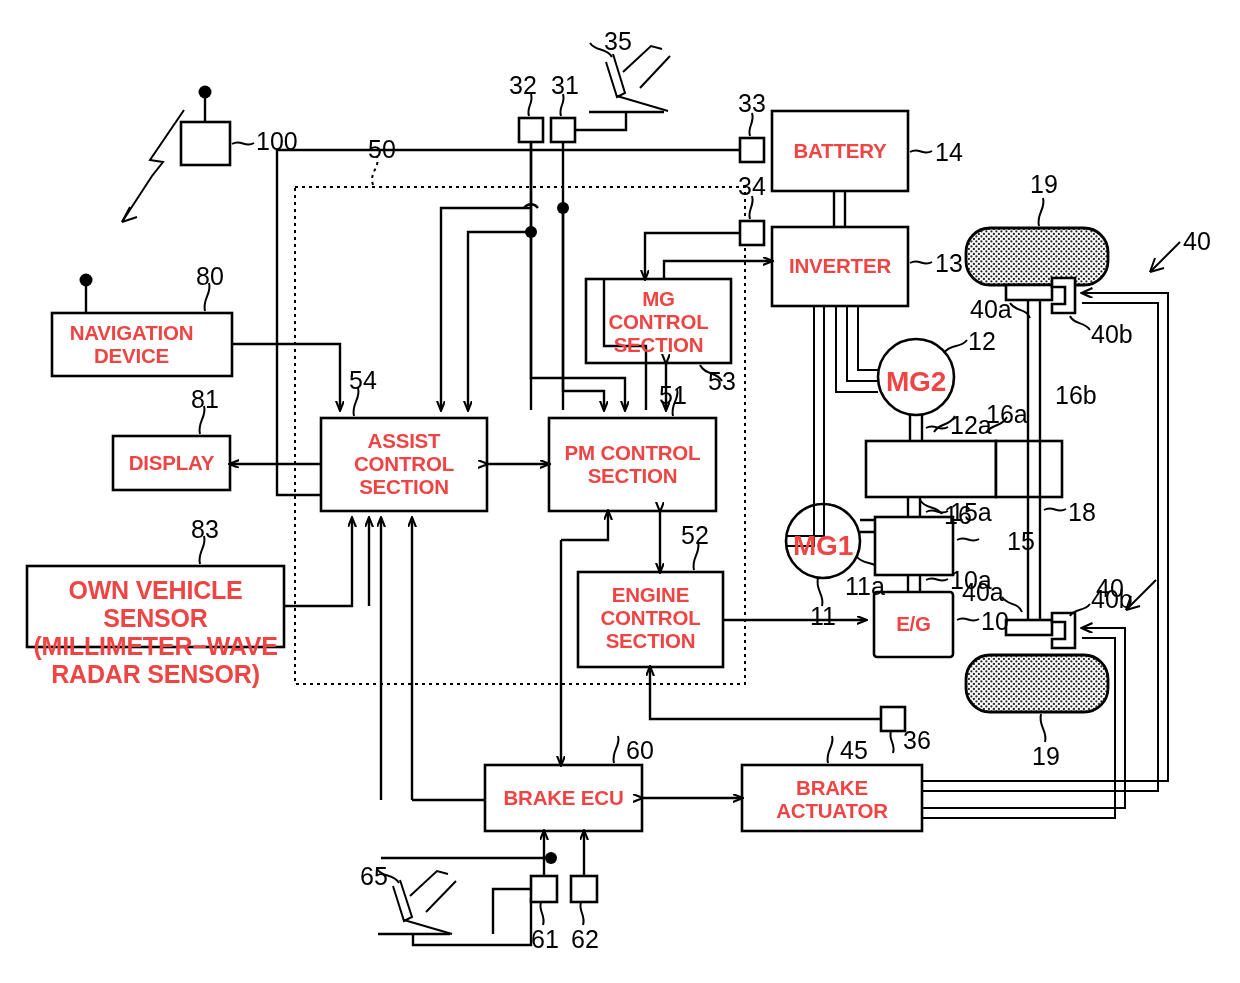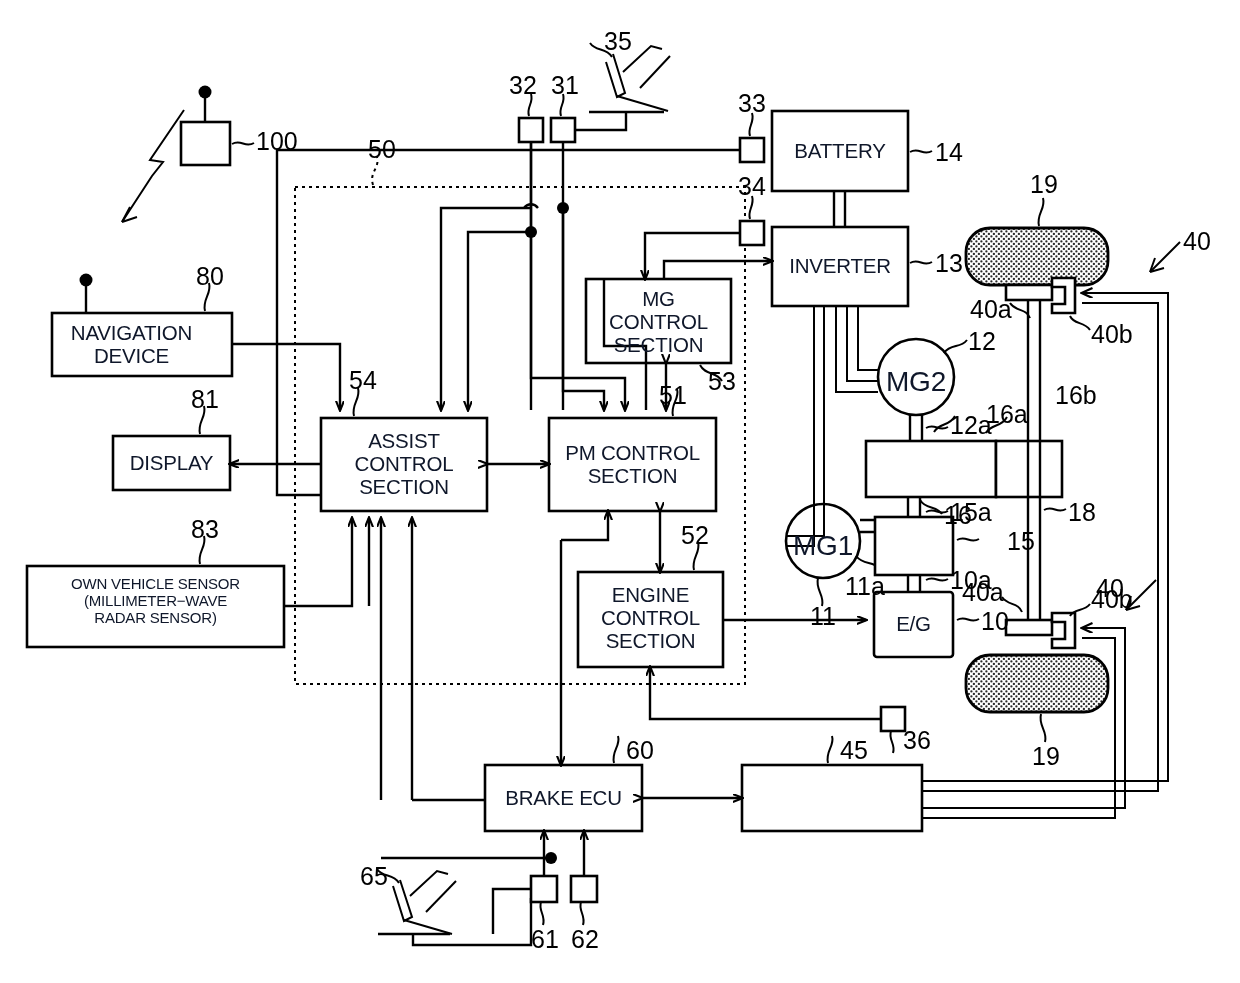--- a/index.html
+++ b/index.html
@@ -4,21 +4,21 @@
 <style>
   html,body{margin:0;padding:0;background:#ffffff;}
   body{width:1240px;height:983px;font-family:"Liberation Sans",sans-serif;color:#000;}
   #stage{position:relative;width:1240px;height:983px;overflow:hidden;background:#fff;}
   svg{position:absolute;left:0;top:0;width:1240px;height:983px;}
   .bx{fill:#ffffff;stroke:#000000;stroke-width:2.6;}
   .ln{stroke:#000000;stroke-width:2.4;fill:none;}
   .ln-thin{stroke:#000000;stroke-width:2.0;fill:none;}
   .dash{stroke:#000000;stroke-width:2.0;fill:none;stroke-dasharray:3 4;}
   .nodot{fill:#000000;}
-  .txt{position:absolute;font-family:"Liberation Sans",sans-serif;color:#0f172a;text-align:center;line-height:1.12;letter-spacing:-0.2px;}
+  .txt{position:absolute;font-family:"Liberation Sans",sans-serif;color:#ef4444;text-align:center;line-height:1.12;letter-spacing:-0.2px;font-weight:bold;}
   .boxlabel{font-size:20.5px;}
   .numlabel{position:absolute;font-family:"Liberation Sans",sans-serif;font-size:25px;color:#000;white-space:nowrap;}
   .mglabel{font-size:28px;}
 </style>
 </head>
 <body>
 
 <div id="stage">
 
 <svg viewBox="0 0 1240 983" xmlns="http://www.w3.org/2000/svg">
@@ -312,31 +312,32 @@
 
   <circle cx="551" cy="858" r="6" class="nodot"></circle>
   <path d="M551,858 L381,858" class="ln"></path>
   <path d="M412,800 L485,800" class="ln"></path>
 
   <path d="M369,606 L369,518" class="ln" marker-end="url(#ar)"></path>
 </svg>
 
 <div class="txt boxlabel" style="left:52px;top:322px;width:159px;">NAVIGATION<br>DEVICE</div>
 <div class="txt boxlabel" style="left:113px;top:452px;width:117px;">DISPLAY</div>
-<div class="txt" style="left:27px;top:576px;width:257px;font-size:15px;">OWN VEHICLE SENSOR<br>(MILLIMETER−WAVE<br>RADAR SENSOR)</div>
+<div class="txt" style="left:27px;top:576px;width:257px;font-size:25px;">OWN VEHICLE SENSOR<br>(MILLIMETER−WAVE<br>RADAR SENSOR)</div>
 <div class="txt boxlabel" style="left:321px;top:430px;width:166px;">ASSIST<br>CONTROL<br>SECTION</div>
 <div class="txt boxlabel" style="left:549px;top:442px;width:167px;">PM CONTROL<br>SECTION</div>
 <div class="txt boxlabel" style="left:586px;top:288px;width:145px;">MG<br>CONTROL<br>SECTION</div>
 <div class="txt boxlabel" style="left:578px;top:584px;width:145px;">ENGINE<br>CONTROL<br>SECTION</div>
 <div class="txt boxlabel" style="left:772px;top:140px;width:136px;">BATTERY</div>
 <div class="txt boxlabel" style="left:772px;top:255px;width:136px;">INVERTER</div>
 <div class="txt mglabel" style="left:878px;top:366px;width:76px;">MG2</div>
 <div class="txt mglabel" style="left:785px;top:530px;width:76px;">MG1</div>
 <div class="txt boxlabel" style="left:874px;top:613px;width:79px;">E/G</div>
 <div class="txt boxlabel" style="left:485px;top:787px;width:157px;">BRAKE ECU</div>
+<div class="txt boxlabel" style="left:742px;top:777px;width:180px;">BRAKE<br>ACTUATOR</div>
 
 <div class="numlabel" style="left:256px;top:127px;">100</div>
 <div class="numlabel" style="left:196px;top:262px;">80</div>
 <div class="numlabel" style="left:191px;top:385px;">81</div>
 <div class="numlabel" style="left:191px;top:515px;">83</div>
 <div class="numlabel" style="left:368px;top:135px;">50</div>
 <div class="numlabel" style="left:349px;top:366px;">54</div>
 <div class="numlabel" style="left:659px;top:381px;">51</div>
 <div class="numlabel" style="left:681px;top:521px;">52</div>
 <div class="numlabel" style="left:708px;top:367px;">53</div>

